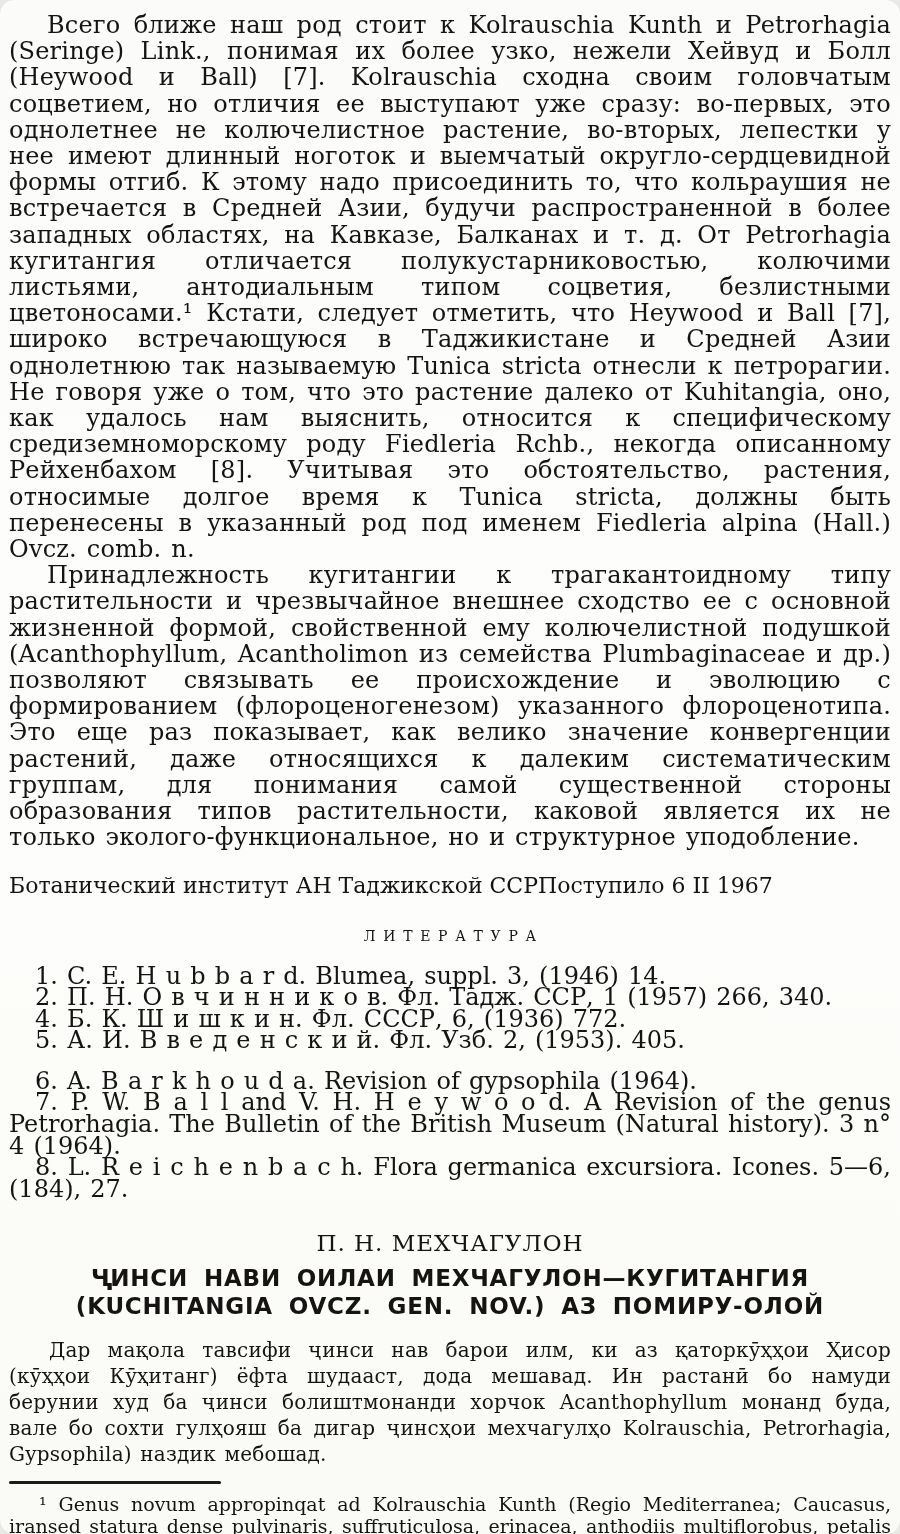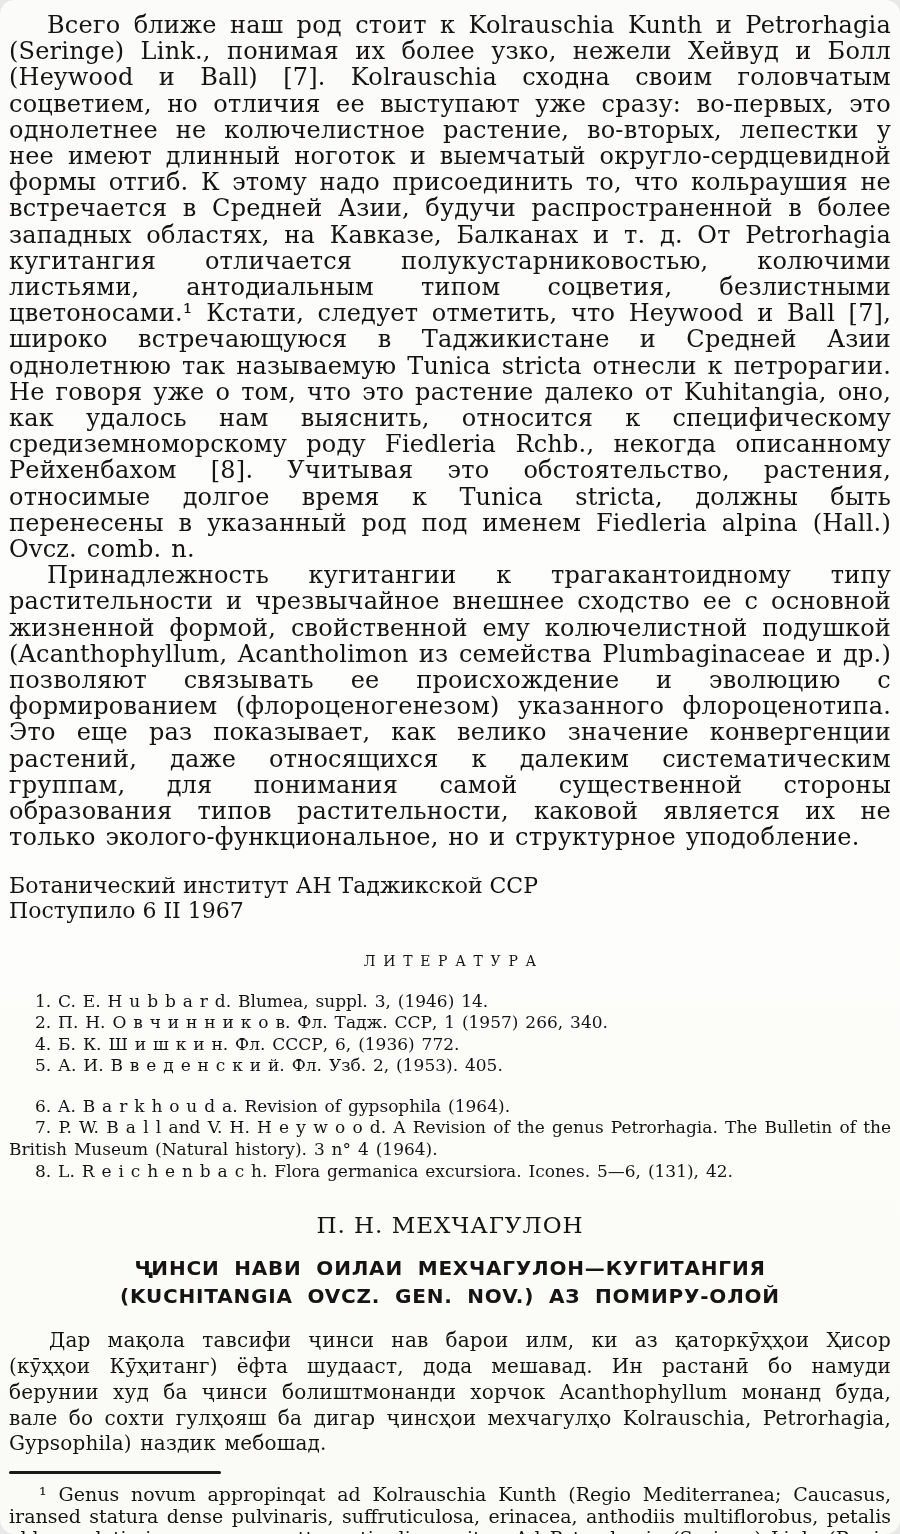--- a/index.html
+++ b/index.html
@@ -24,53 +24,52 @@
     word-spacing: 2px;
   }
   .body-text.indent { text-indent: 38px; }
   .byline-row {
     display: flex;
     justify-content: flex-start;
     align-items: baseline;
     margin-top: 22px;
     font-size: 22px;
     padding-right: 2px;
-    flex-direction: column;
   }
   .lit-heading {
     margin-top: 30px;
     text-align: center;
     font-size: 14px;
     letter-spacing: 0.55em;
     text-indent: 0.55em; 
     font-weight: normal;
   }
   .refs {
     margin-top: 22px;
-    font-size: 17px;
+    font-size: 24px;
     line-height: 21.6px;
   }
   .ref {
     text-align: justify;
     text-indent: 26px;
     word-spacing: 1.5px;
   }
   .ref.gap-before { margin-top: 19px; }
   .author-heading {
     margin-top: 30px;
     text-align: center;
     font-size: 23px;
     letter-spacing: 1px;
   }
   .article-title {
-    margin-top: 16px;
+    margin-top: 8px;
     text-align: center;
     font-family: "DejaVu Sans", "Liberation Sans", sans-serif;
     font-weight: bold;
-    font-size: 20px;
+    font-size: 23px;
     line-height: 28px;
     letter-spacing: 0.8px;
     word-spacing: 7px;
   }
   .abstract {
     margin-top: 18px;
     font-size: 20px;
     line-height: 25.8px;
     text-align: justify;
     text-indent: 40px;
@@ -108,21 +107,21 @@
 
   <div class="lit-heading">ЛИТЕРАТУРА</div>
 
   <div class="refs">
     <p class="ref">1. C. E. H u b b a r d. Blumea, suppl. 3, (1946) 14.</p>
     <p class="ref">2. П. Н. О в ч и н н и к о в. Фл. Тадж. ССР, 1 (1957) 266, 340.</p>
     <p class="ref">4. Б. К. Ш и ш к и н. Фл. СССР, 6, (1936) 772.</p>
     <p class="ref">5. А. И. В в е д е н с к и й. Фл. Узб. 2, (1953). 405.</p>
     <p class="ref gap-before">6. A. B a r k h o u d a. Revision of gypsophila (1964).</p>
     <p class="ref">7. P. W. B a l l and V. H. H e y w o o d. A Revision of the genus Petrorhagia. The Bulletin of the British Museum (Natural history). 3 n° 4 (1964).</p>
-    <p class="ref">8. L. R e i c h e n b a c h. Flora germanica excursiora. Icones. 5—6, (131), 42.</p>
+    <p class="ref">8. L. R e i c h e n b a c h. Flora germanica excursiora. Icones. 5—6, (184), 27.</p>
   </div>
 
   <div class="author-heading">П. Н. МЕХЧАГУЛОН</div>
 
   <div class="article-title">
     <div>ҶИНСИ НАВИ ОИЛАИ МЕХЧАГУЛОН—КУГИТАНГИЯ</div>
     <div>(KUCHITANGIA OVCZ. GEN. NOV.) АЗ ПОМИРУ-ОЛОЙ</div>
   </div>
 
   <p class="abstract">Дар мақола тавсифи ҷинси нав барои илм, ки аз қаторкӯҳҳои Ҳисор (кӯҳҳои Кӯҳитанг) ёфта шудааст, дода мешавад. Ин растанӣ бо намуди берунии худ ба ҷинси болиштмонанди хорчок Acanthophyllum монанд буда, вале бо сохти гулҳояш ба дигар ҷинсҳои мехчагулҳо Kolrauschia, Petrorhagia, Gypsophila) наздик мебошад.</p>

